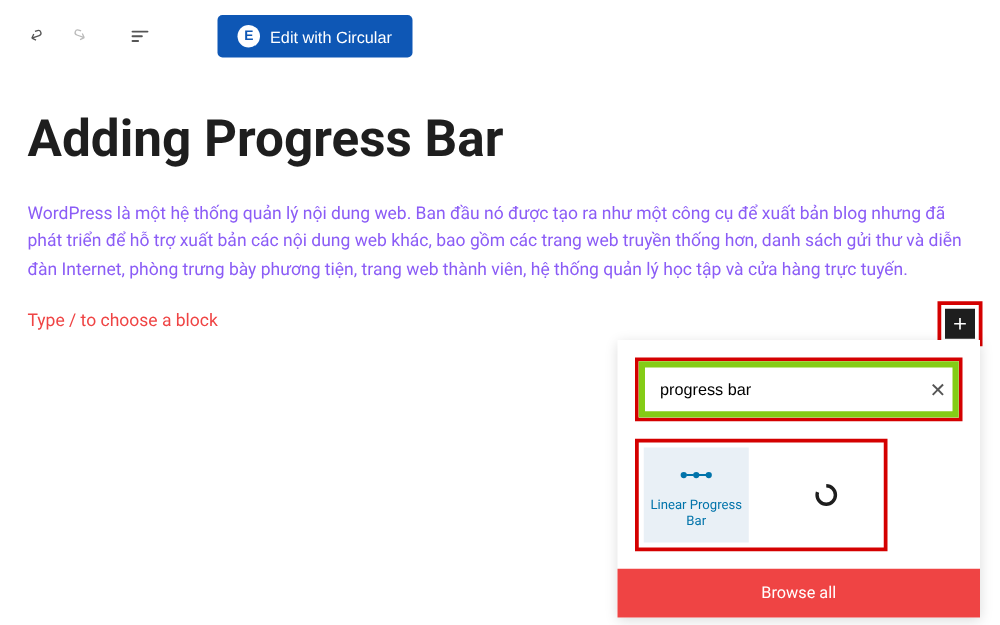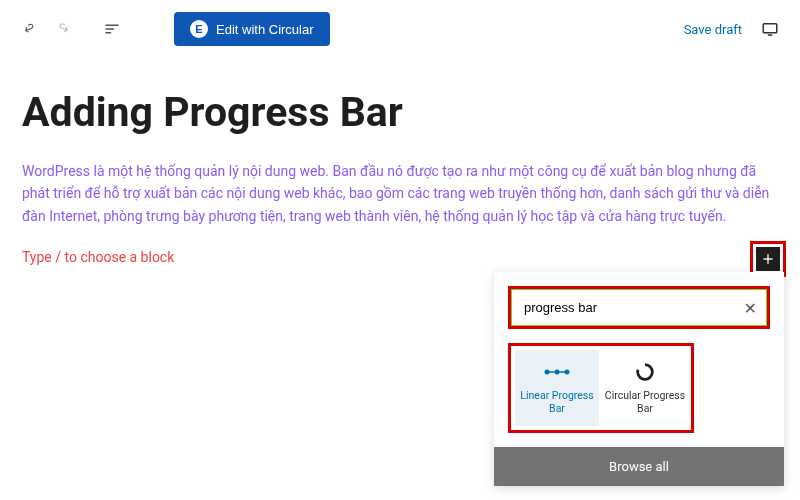--- a/index.html
+++ b/index.html
@@ -22,36 +22,36 @@
     .block-row { position: relative; display: flex; align-items: center; }
     .placeholder { color: #ef4444; font-size: 14px; text-align: center; }
     
     .add-block-wrap { position: absolute; right: -8px; top: -8px; border: 3px solid #d40000; padding: 3px; }
     .add-block { width: 24px; height: 24px; background: #1e1e1e; color: #fff; display: flex; align-items: center; justify-content: center; cursor: pointer; }
     .add-block svg { width: 16px; height: 16px; }
     
     .inserter { position: absolute; top: 272px; left: 494px; width: 290px; background: #fff; box-shadow: 0 2px 10px rgba(0,0,0,0.15); }
     .search-wrap { padding: 14px; }
     .search-box-outer { border: 3px solid #d40000; width: fit-content; position: relative; }
-    .search-input { border: 1px solid #84cc16; padding: 10px 36px 10px 12px; font-size: 13px; width: 256px; outline: none; }
+    .search-input { border: 5px solid #84cc16; padding: 10px 36px 10px 12px; font-size: 13px; width: 256px; outline: none; }
     .search-clear { position: absolute; right: 10px; top: 50%; transform: translateY(-50%); cursor: pointer; color: #555; font-size: 16px; }
     
     .results { padding: 0 14px 14px 14px; }
     .results-outer { border: 3px solid #d40000; width: fit-content; padding: 4px; }
-    .results-grid { display: flex; gap: 4px; }
+    .results-grid { display: flex; gap: 20px; }
     .block-item { width: 84px; height: 76px; display: flex; flex-direction: column; align-items: center; justify-content: center; gap: 6px; cursor: pointer; }
     .block-item.selected { background: #e9f0f6; }
     .block-item .icon { height: 24px; display: flex; align-items: center; justify-content: center; }
     .block-label { font-size: 10.5px; color: #333; text-align: center; line-height: 1.2; }
     .block-item.selected .block-label { color: #0073aa; }
     
     .linear-icon { color: #0073aa; }
     .circular-icon svg { width: 22px; height: 22px; }
     
-    .browse-all { background: #737373; color: #fff; text-align: center; padding: 12px; font-size: 13px; cursor: pointer; }
+    .browse-all { background: #ef4444; color: #fff; text-align: center; padding: 12px; font-size: 13px; cursor: pointer; }
   </style>
 </head>
 <body>
 
 <div class="toolbar">
   <div class="toolbar-icon">
     <svg viewBox="0 0 24 24" fill="none" stroke="currentColor" stroke-width="2">
         <path d="M9 10 L4 15 M4 15 L9 20 M4 15 H16 a4 4 0 0 0 0-8 H12" transform="rotate(-20 12 12) scale(0.7) translate(4 2)"></path>
       </svg>
   </div>
@@ -65,29 +65,20 @@
     <svg viewBox="0 0 24 24" fill="none" stroke="currentColor" stroke-width="2" stroke-linecap="round">
         <line x1="4" y1="7" x2="20" y2="7"></line>
         <line x1="4" y1="12" x2="14" y2="12"></line>
         <line x1="4" y1="17" x2="10" y2="17"></line>
       </svg>
   </div>
   <button class="elementor-btn">
     <span class="circle">E</span>
     <span>Edit with Circular</span>
   </button>
-  <div class="toolbar-right">
-    <span class="save-draft">Save draft</span>
-    <div class="toolbar-icon device-icon">
-      <svg viewBox="0 0 24 24" fill="none" stroke="currentColor" stroke-width="2">
-          <rect x="3" y="5" width="18" height="12" rx="1"></rect>
-          <line x1="9" y1="20" x2="15" y2="20"></line>
-        </svg>
-    </div>
-  </div>
 </div>
 
 <div class="content">
   <h1 class="title">Adding Progress Bar</h1>
   <p class="desc">WordPress là một hệ thống quản lý nội dung web. Ban đầu nó được tạo ra như một công cụ để xuất bản blog nhưng đã phát triển để hỗ trợ xuất bản các nội dung web khác, bao gồm các trang web truyền thống hơn, danh sách gửi thư và diễn đàn Internet, phòng trưng bày phương tiện, trang web thành viên, hệ thống quản lý học tập và cửa hàng trực tuyến.</p>
   <div class="block-row">
     <span class="placeholder">Type / to choose a block</span>
     <div class="add-block-wrap">
       <div class="add-block">
         <svg viewBox="0 0 24 24" fill="none" stroke="currentColor" stroke-width="2">
@@ -120,19 +111,18 @@
               </svg>
           </div>
           <span class="block-label">Linear Progress Bar</span>
         </div>
         <div class="block-item">
           <div class="icon circular-icon">
             <svg viewBox="0 0 24 24">
                 <circle cx="12" cy="12" r="8" fill="none" stroke="#1e1e1e" stroke-width="3" stroke-dasharray="40 10" transform="rotate(-90 12 12)"></circle>
               </svg>
           </div>
-          <span class="block-label">Circular Progress Bar</span>
         </div>
       </div>
     </div>
   </div>
   <div class="browse-all">Browse all</div>
 </div>
 
 </body></html>

